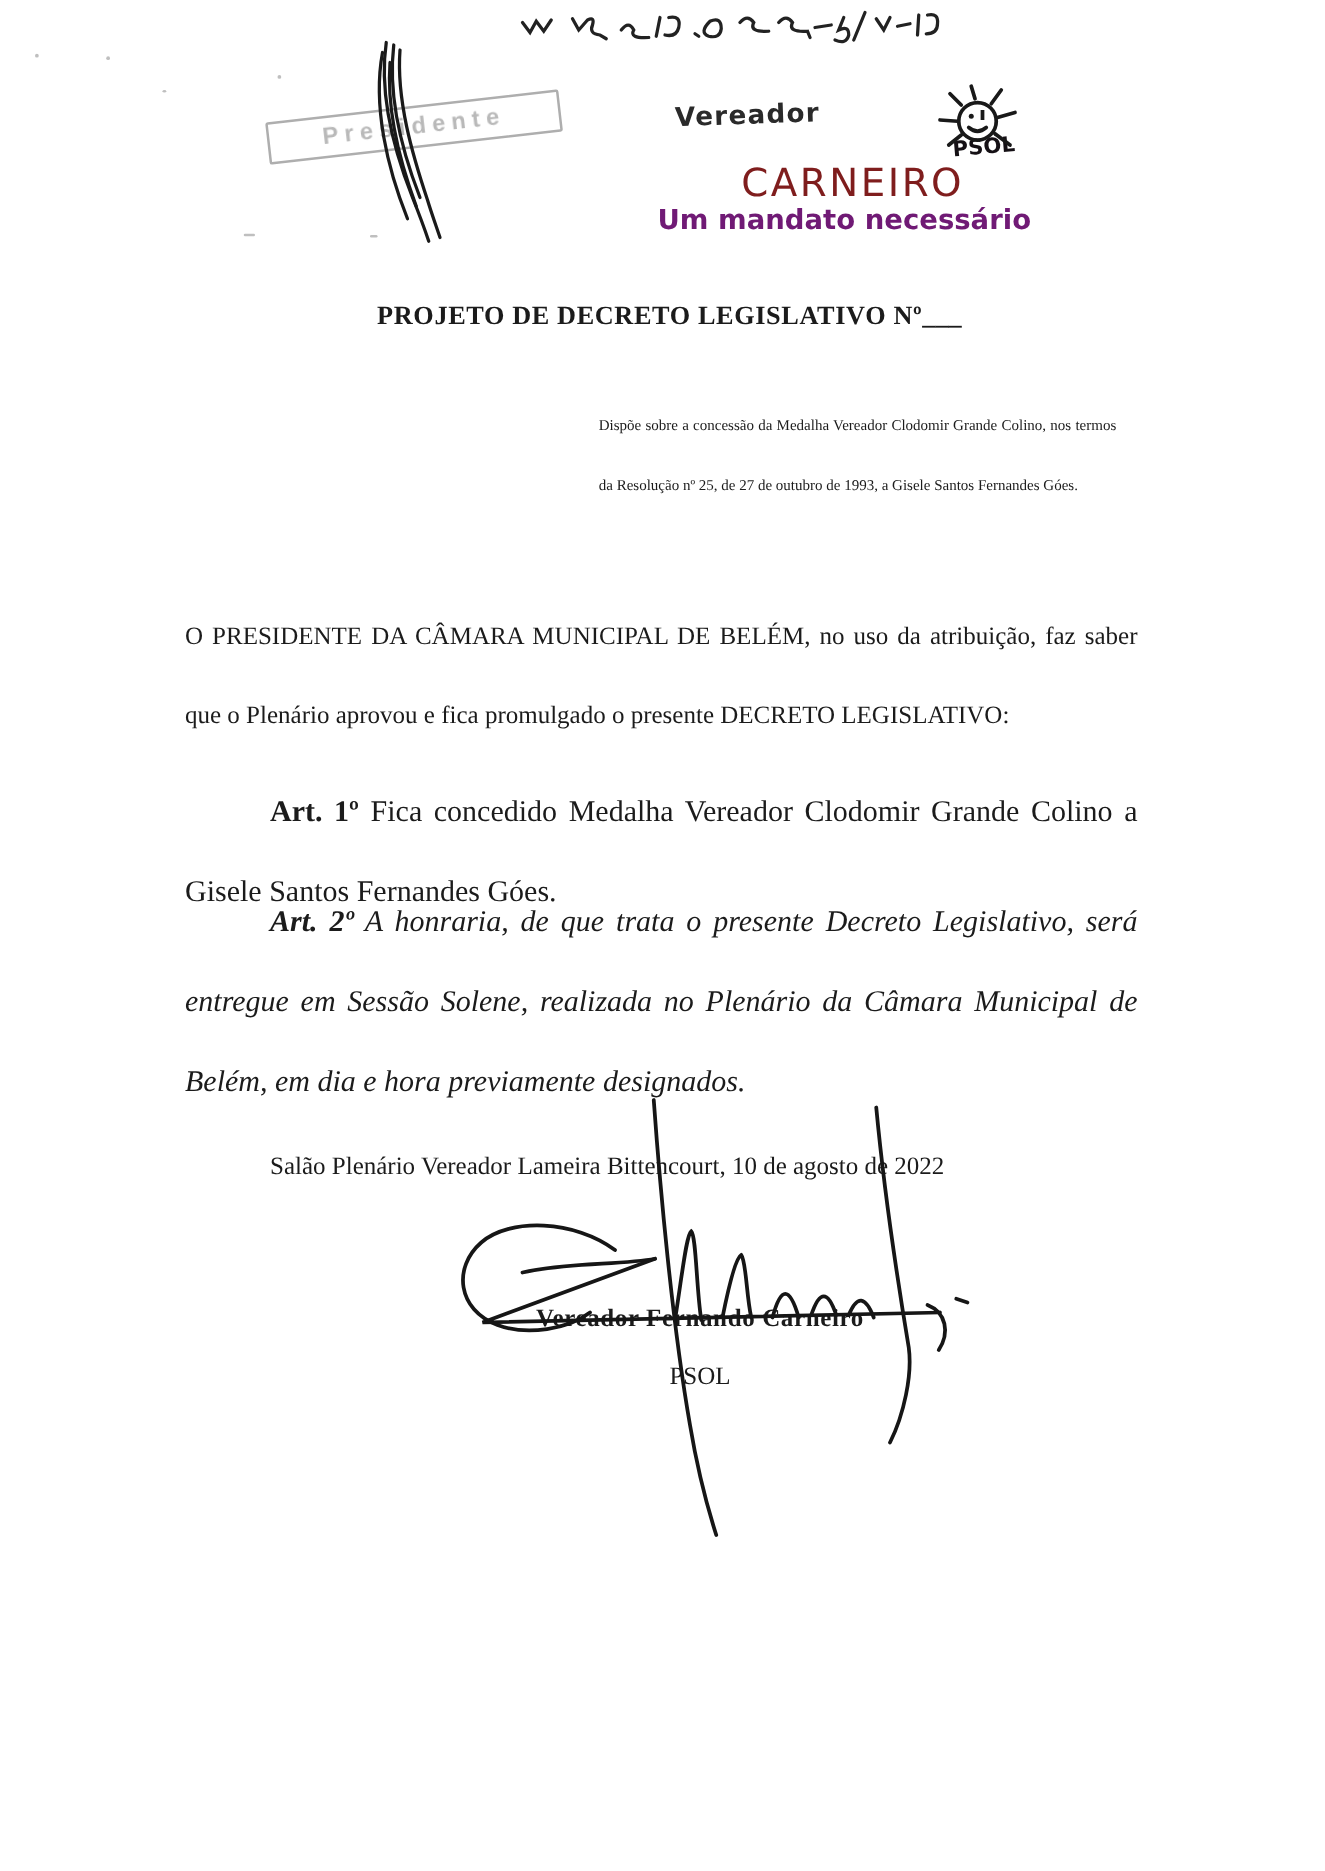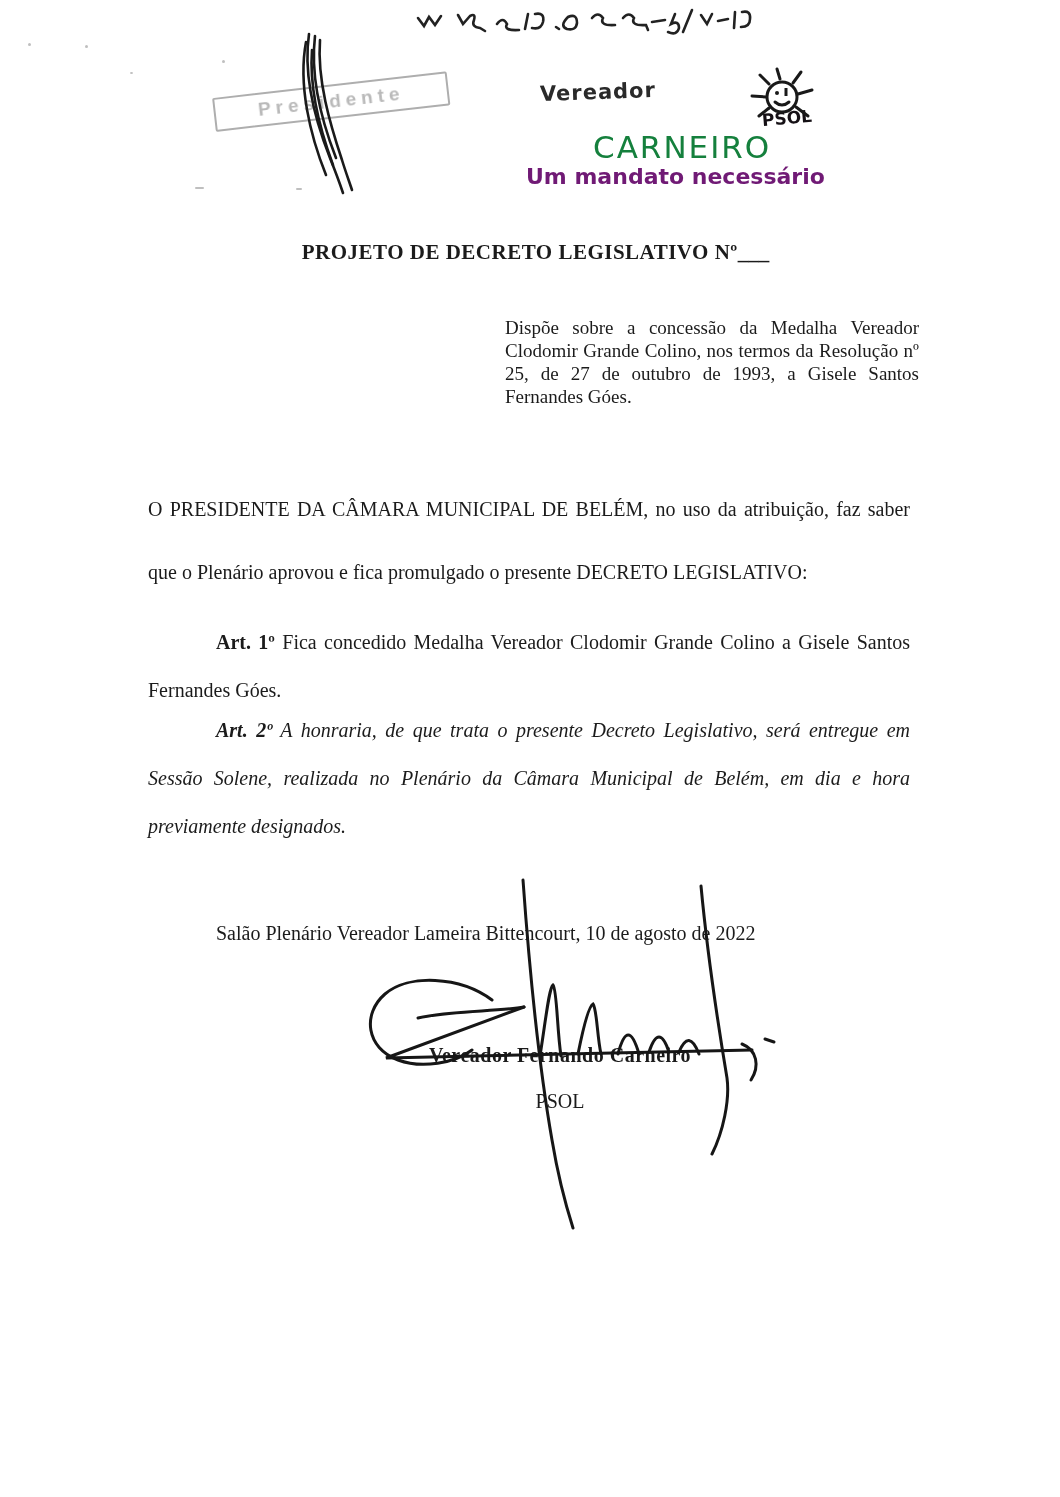--- a/index.html
+++ b/index.html
@@ -24,21 +24,21 @@
     left:541px;top:96px;
     font-family:"DejaVu Sans", sans-serif;
     font-size:37px;font-weight:bold;letter-spacing:1px;
     color:#6b6b6b;line-height:36px;
   }
   .lh-first .last-letter{color:#1c1c1c;}
   .lh-last{
     left:593px;top:132px;
     font-family:"DejaVu Sans", sans-serif;
     font-size:31px;font-weight:400;letter-spacing:2px;
-    color:#15803d;line-height:30px;
+    color:#7f1d1d;line-height:30px;
   }
   .lh-tagline{
     left:526px;top:164px;
     font-family:"DejaVu Sans", sans-serif;
     font-size:22px;font-weight:bold;color:#701a75;
     letter-spacing:0px;
   }
   .lh-psol{
     left:762px;top:108px;
     font-family:"DejaVu Sans", sans-serif;
@@ -59,30 +59,30 @@
     font-size:19px;font-weight:bold;color:#a8a8a8;
     letter-spacing:5px;filter:blur(0.4px);
   }
   
   .title{
     left:11px;right:0;top:240px;text-align:center;
     font-size:21px;font-weight:bold;letter-spacing:0.5px;
   }
   .title .blank{letter-spacing:0;}
   .ementa{
-    left:505px;top:316px;width:414px;
-    font-size:19px;line-height:23px;text-align:justify;
+    left:479px;top:316px;width:414px;
+    font-size:12px;line-height:48px;text-align:justify;
   }
   .preamble{
     left:148px;top:478px;width:762px;
     font-size:20px;line-height:63px;text-align:justify;
   }
   .article{
     left:148px;width:762px;
-    font-size:20px;line-height:48px;text-align:justify;
+    font-size:24px;line-height:64px;text-align:justify;
     text-indent:68px;
   }
   .art1{top:618px;}
   .art2{top:706px;font-style:italic;}
   .art3{top:832px;}
   .article b{font-weight:bold;}
   .dateline{
     left:216px;top:922px;
     font-size:20px;
   }

